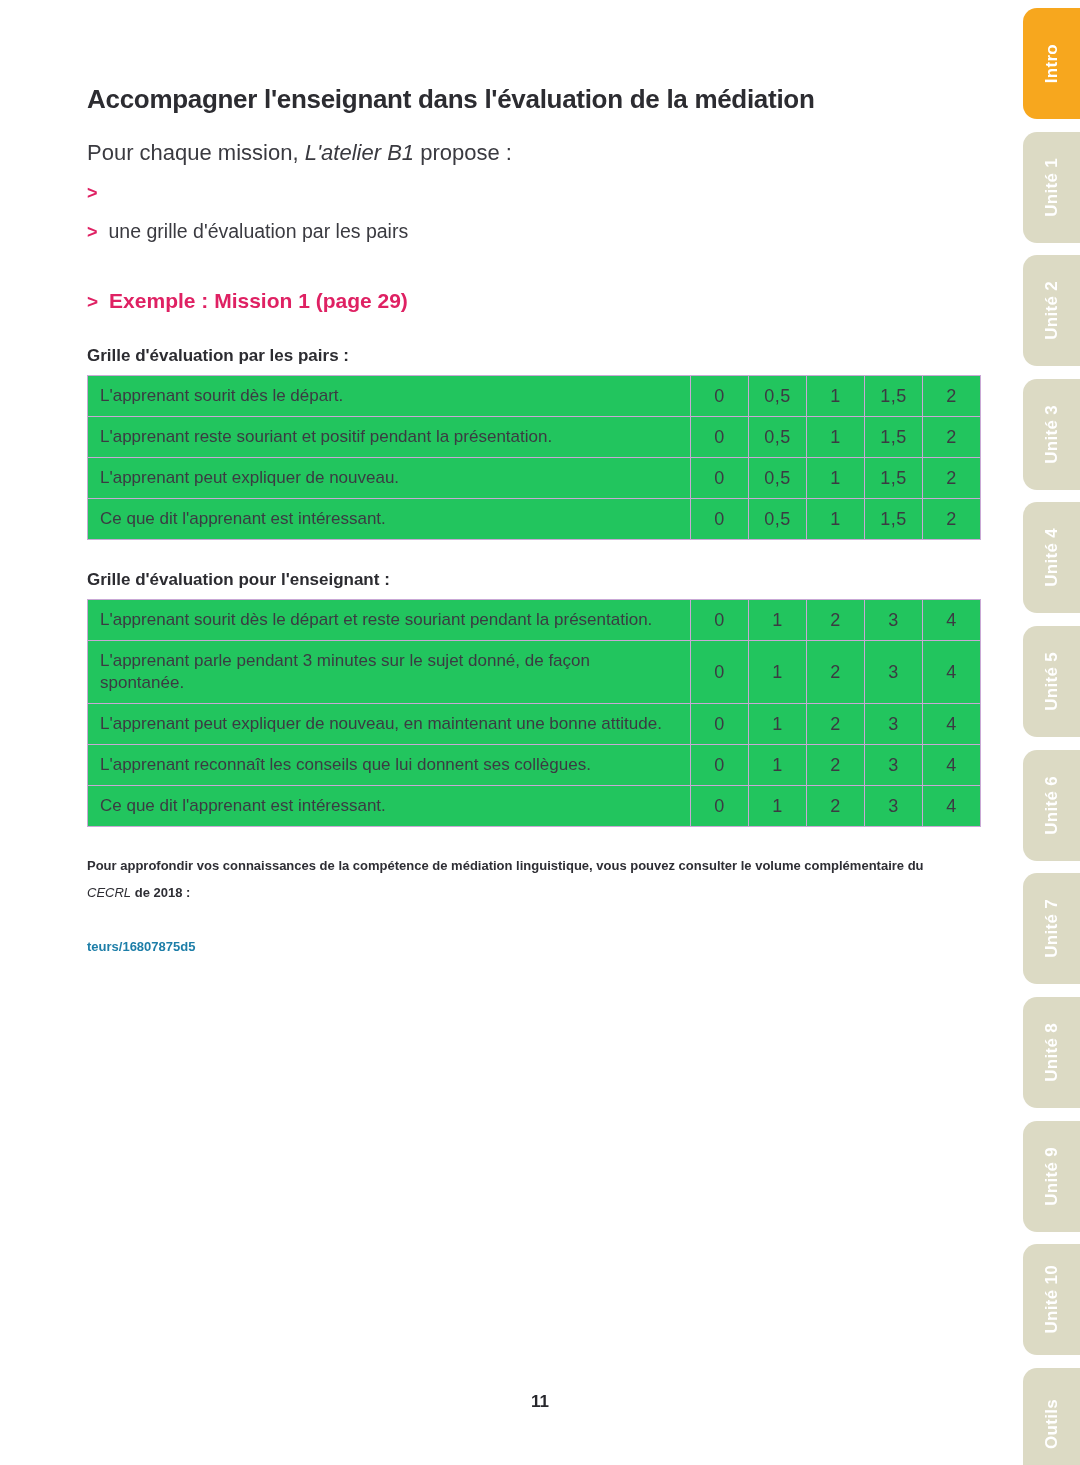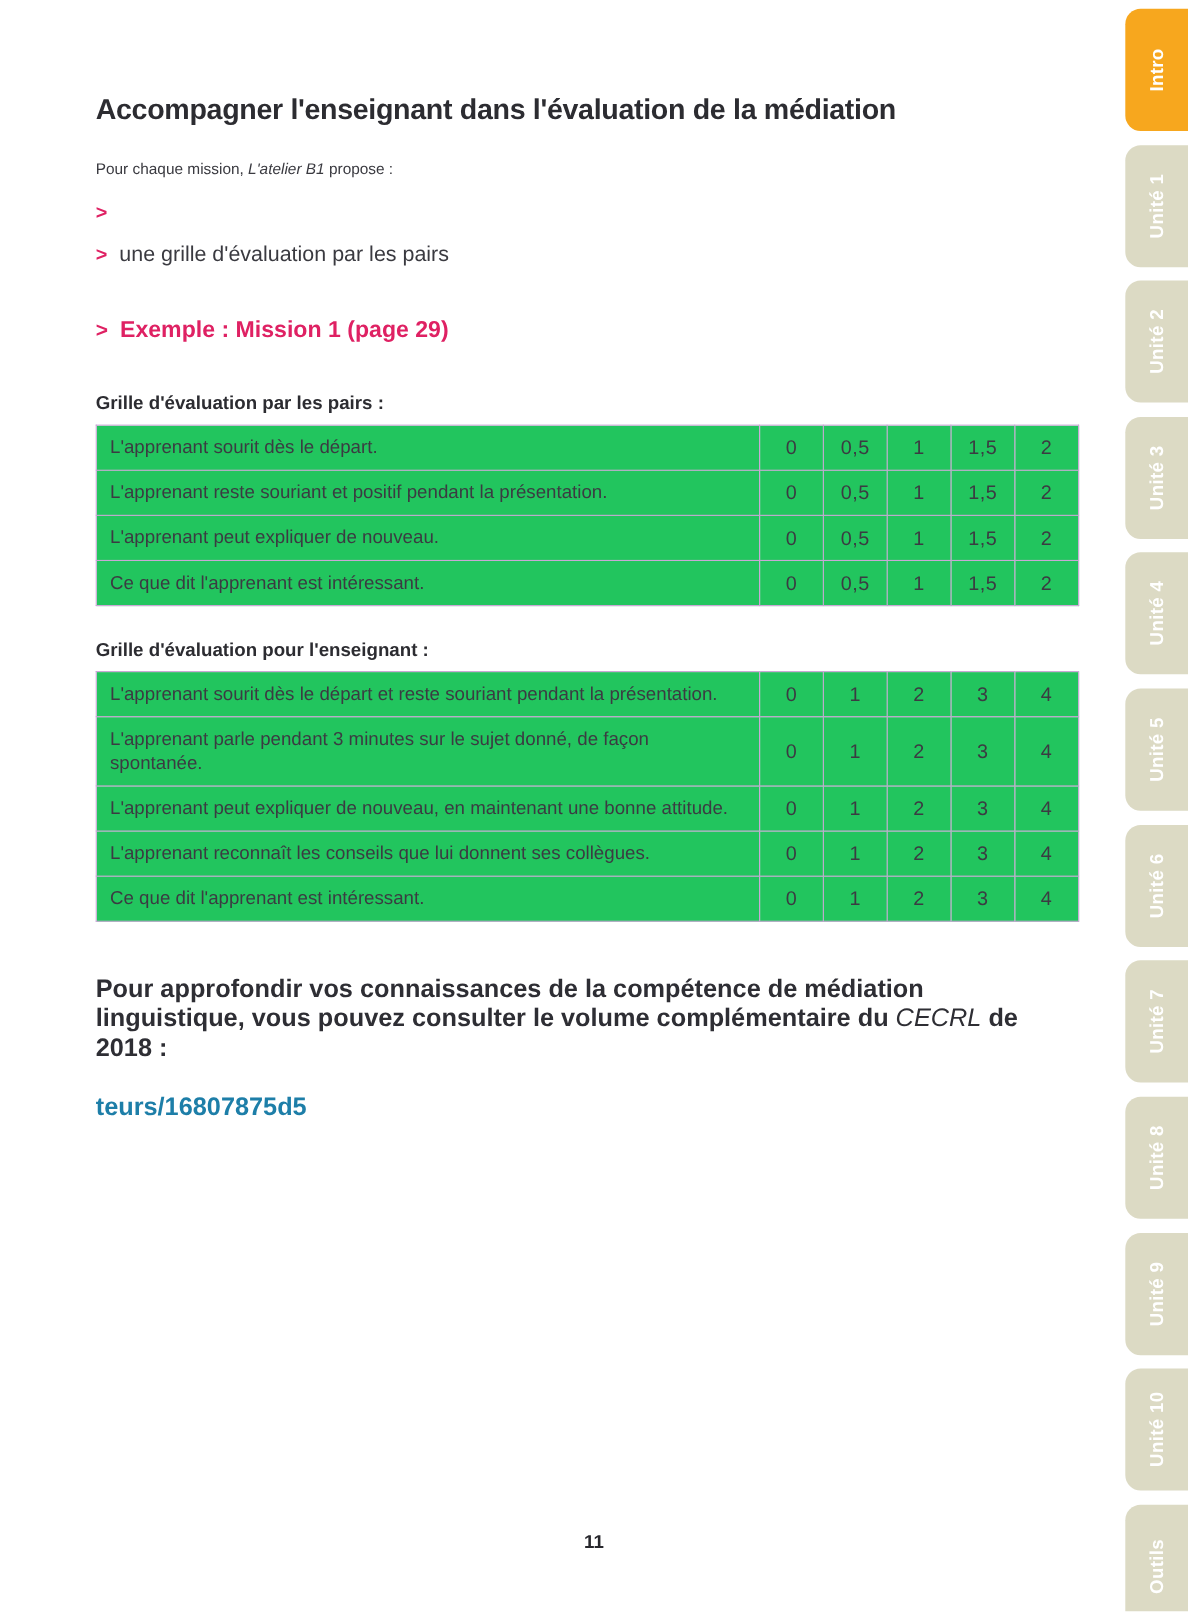--- a/index.html
+++ b/index.html
@@ -25,21 +25,21 @@
   .doc-title {
     margin-top: 84px;
     font-size: 26px;
     font-weight: bold;
     letter-spacing: -0.3px;
     color: #2c2c31;
   }
 
   .intro-lead {
     margin-top: 26px;
-    font-size: 14px;
+    font-size: 22px;
     line-height: 24px;
     color: #3a3a40;
   }
   .italic { font-style: italic; }
 
   .bullet-list { margin-top: 16px; }
   .bullet-item {
     display: flex;
     align-items: baseline;
     font-size: 19.5px;
@@ -63,21 +63,21 @@
     align-items: baseline;
   }
   .example-heading .chevron { font-size: 19px; }
 
   .grid-title {
     font-size: 17px;
     font-weight: bold;
     color: #2c2c31;
     margin-bottom: 9px;
   }
-  .grid-title.first { margin-top: 45px; }
+  .grid-title.first { margin-top: 33px; }
   .grid-title.second { margin-top: 30px; }
 
   table.eval-table {
     border-collapse: collapse;
     table-layout: fixed;
     width: 864px;
   }
   table.eval-table td {
     border: 1.6px solid #c9a8d5;
     background: #22c55e;
@@ -91,22 +91,22 @@
   }
   td.score {
     width: 57px;
     text-align: center;
     font-size: 18px;
     color: #3b3b42;
     letter-spacing: 0.5px;
   }
 
   .note-paragraph {
-    margin-top: 47px;
-    font-size: 23px;
+    margin-top: 25px;
+    font-size: 13px;
     font-weight: bold;
     line-height: 27px;
     color: #2e2e34;
     width: 866px;
   }
   .note-paragraph .italic { font-weight: normal; font-style: italic; }
   .cecrl-link {
     color: #1d7ea8;
     font-weight: 600;
     text-decoration: none;

